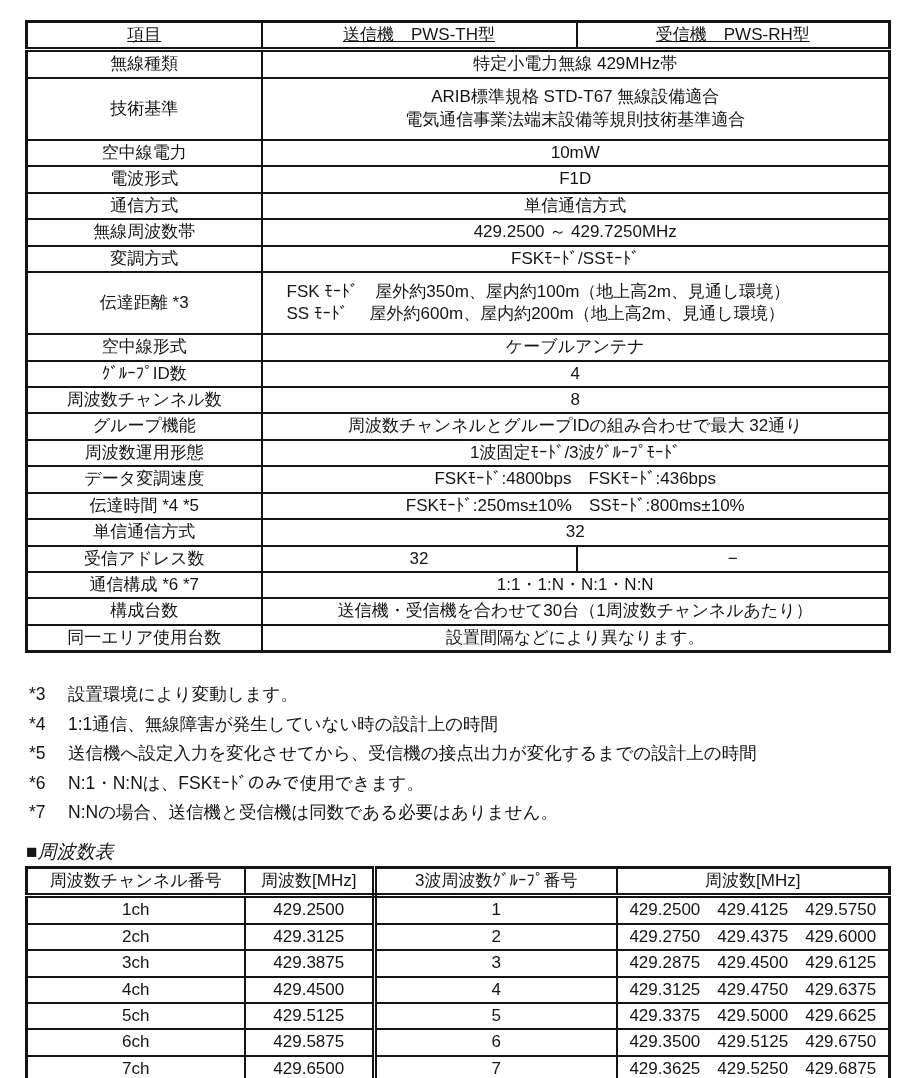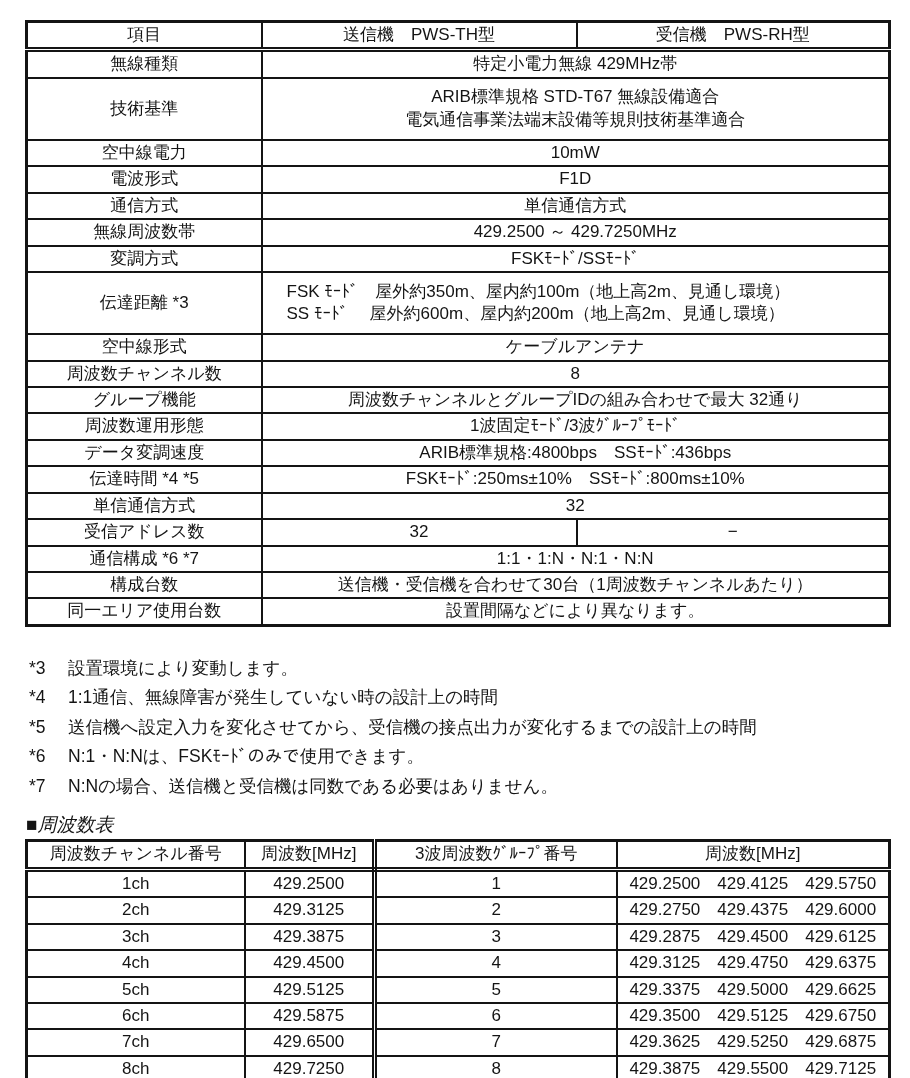--- a/index.html
+++ b/index.html
@@ -17,21 +17,21 @@
   td, th{
     font-size:17px;font-weight:400;text-align:center;vertical-align:middle;
     padding:1px 4px;line-height:1.32;overflow:hidden;white-space:nowrap;
   }
 
   
   .spec col.c1{width:235px}
   .spec col.c2{width:315px}
   .spec col.c3{width:313px}
   .spec tr{height:24px;}
-  .spec thead tr{height:26px;}
+  .spec thead tr{height:26px;text-decoration:underline;}
   .spec thead th{border-bottom:5px double #141414;}
   .spec tr.tall{height:62px;}
   .spec td.left{text-align:left;padding-left:24px;}
 
   
   .footnotes{margin-top:27px;padding-left:4px;}
   .footnote{display:flex;gap:15px;font-size:17.5px;line-height:29.5px;}
   .footnote .marker{min-width:24px;}
 
   
@@ -99,34 +99,38 @@
           <td colspan="2" class="left">
             <div>FSK ﾓｰﾄﾞ　屋外約350m、屋内約100m（地上高2m、見通し環境）</div>
             <div>SS ﾓｰﾄﾞ　 屋外約600m、屋内約200m（地上高2m、見通し環境）</div>
           </td>
         </tr>
         <tr>
           <td>空中線形式</td>
           <td colspan="2">ケーブルアンテナ</td>
         </tr>
         <tr>
+          <td>ｸﾞﾙｰﾌﾟID数</td>
+          <td colspan="2">4</td>
+        </tr>
+        <tr>
           <td>周波数チャンネル数</td>
           <td colspan="2">8</td>
         </tr>
         <tr>
           <td>グループ機能</td>
           <td colspan="2">周波数チャンネルとグループIDの組み合わせで最大 32通り</td>
         </tr>
         <tr>
           <td>周波数運用形態</td>
           <td colspan="2">1波固定ﾓｰﾄﾞ/3波ｸﾞﾙｰﾌﾟﾓｰﾄﾞ</td>
         </tr>
         <tr>
           <td>データ変調速度</td>
-          <td colspan="2">ARIB標準規格:4800bps　SSﾓｰﾄﾞ:436bps</td>
+          <td colspan="2">FSKﾓｰﾄﾞ:4800bps　FSKﾓｰﾄﾞ:436bps</td>
         </tr>
         <tr>
           <td>伝達時間 *4 *5</td>
           <td colspan="2">FSKﾓｰﾄﾞ:250ms±10%　SSﾓｰﾄﾞ:800ms±10%</td>
         </tr>
         <tr>
           <td>単信通信方式</td>
           <td colspan="2">32</td>
         </tr>
         <tr>

